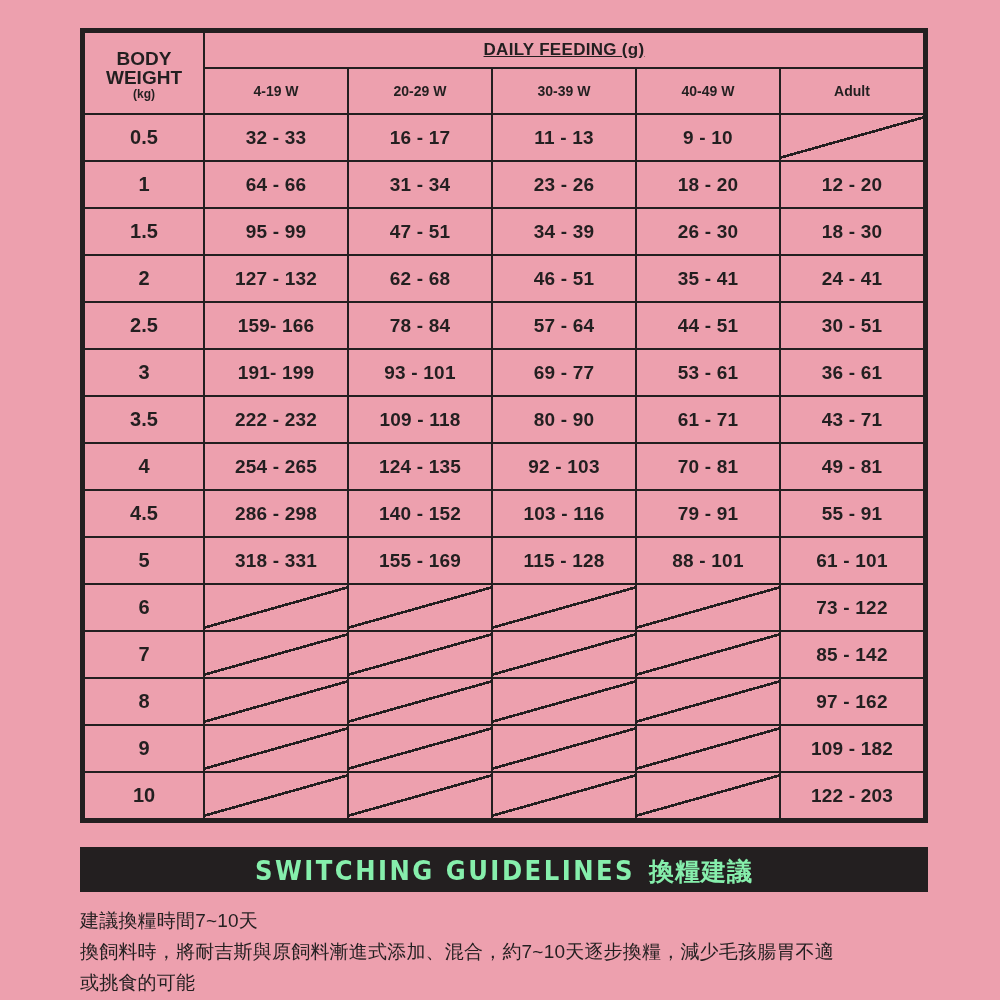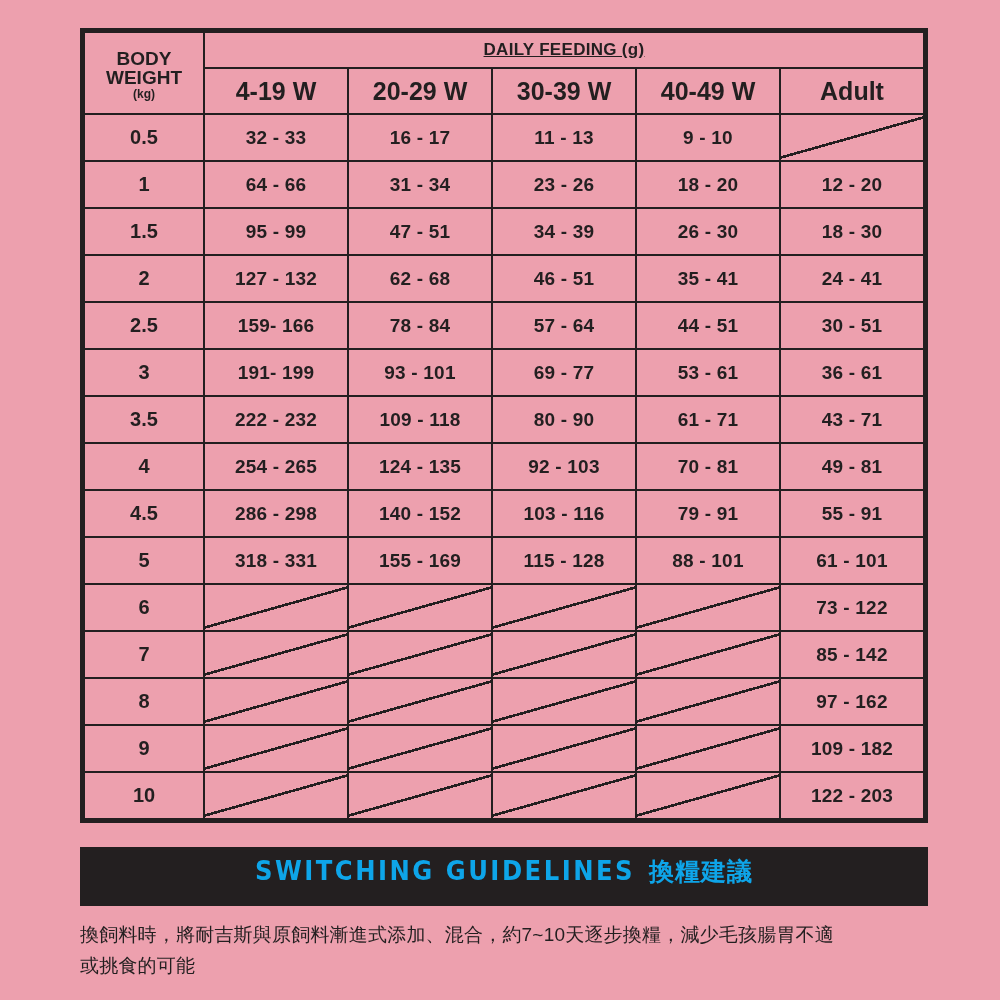--- a/index.html
+++ b/index.html
@@ -52,21 +52,21 @@
     font-weight: bold;
   }
   table.feeding th.hdr-daily {
     font-size: 17px;
     letter-spacing: 0.3px;
     height: 30px;
     padding: 2px 0;
     text-decoration: underline;
   }
   table.feeding th.hdr-col {
-    font-size: 25px;
+    font-size: 14px;
     height: 42px;
   }
   table.feeding td.wcell {
     font-size: 20px;
     height: 43px;
   }
   table.feeding td.vcell {
     font-size: 19px;
     height: 43px;
     letter-spacing: 0.2px;
@@ -84,23 +84,23 @@
         rgba(0,0,0,0) calc(50% - 1.3px),
         #231f20 calc(50% - 1.3px),
         #231f20 calc(50% + 1.3px),
         rgba(0,0,0,0) calc(50% + 1.3px));
   }
 
   
   .switch-bar {
     margin-top: 24px;
     background: #231f20;
-    color: #0ea5e9;
+    color: #86efac;
     text-align: center;
-    padding: 8px 0 18px;
+    padding: 8px 0 4px;
   }
   .switch-bar .en {
     font-family: "DejaVu Sans", sans-serif;
     font-weight: bold;
     font-size: 27px;
     letter-spacing: 2.5px;
     font-stretch: condensed;
   }
   .switch-bar .zh {
     font-size: 25px;
@@ -266,17 +266,18 @@
           </tr>
         </tbody>
     </table>
   </div>
 
   <div class="switch-bar">
     <span class="en">SWITCHING GUIDELINES</span><span class="zh">換糧建議</span>
   </div>
 
   <div class="notes">
+    <p>建議換糧時間7~10天</p>
     <p>換飼料時，將耐吉斯與原飼料漸進式添加、混合，約7~10天逐步換糧，減少毛孩腸胃不適</p>
     <p>或挑食的可能</p>
   </div>
 
 </div>
 
 </body></html>

